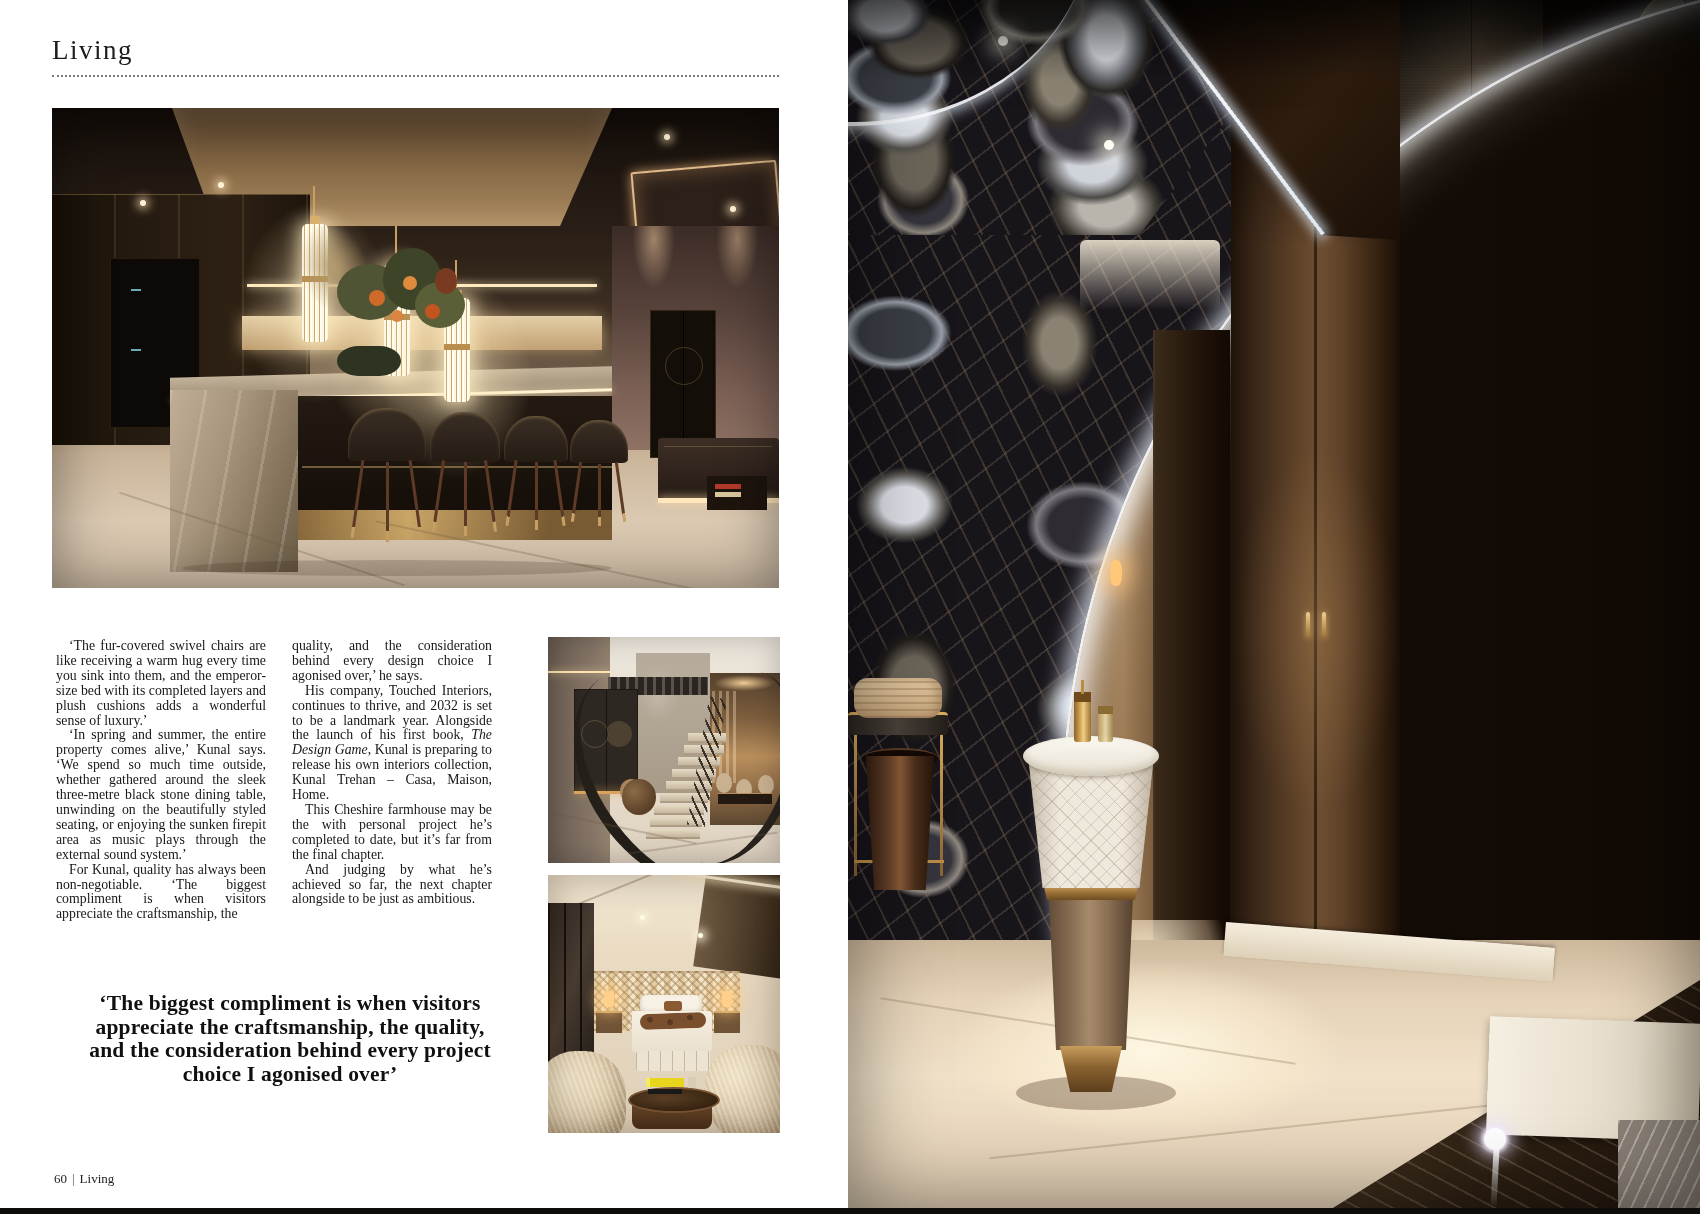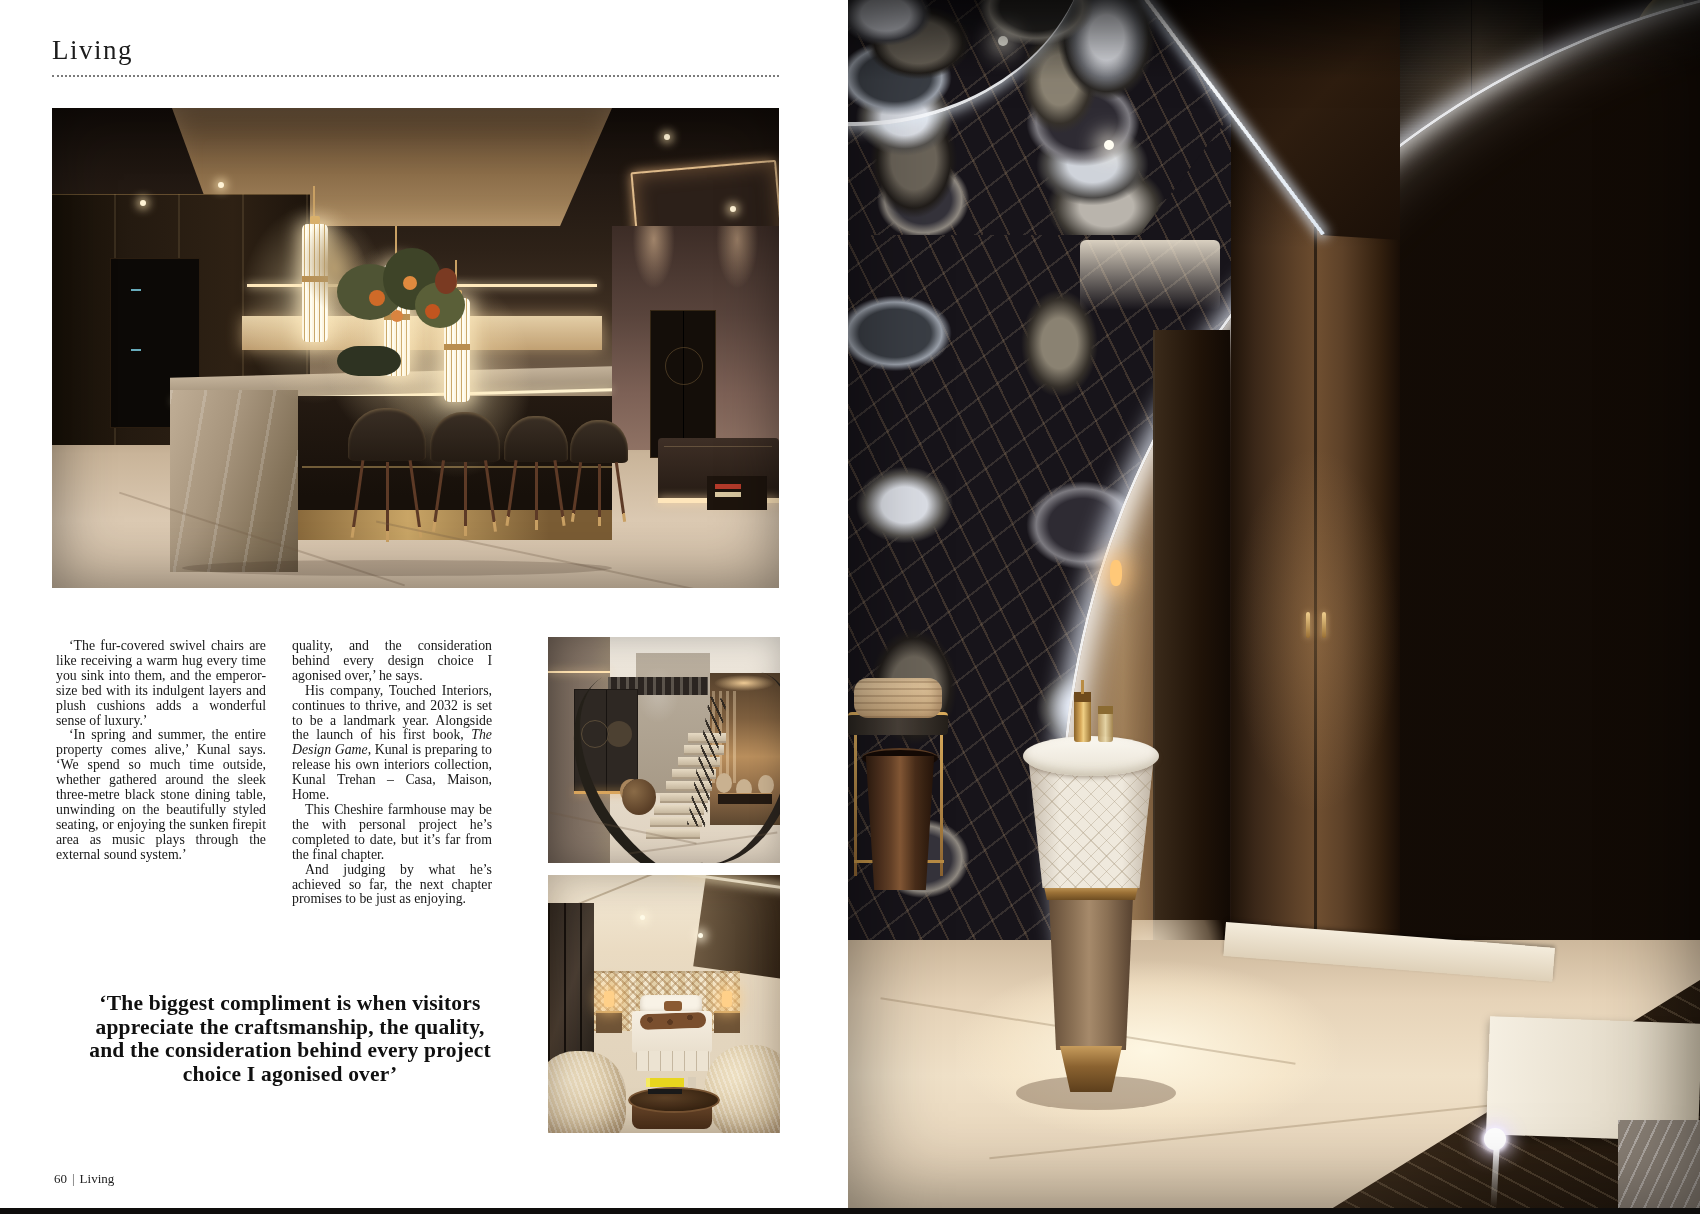--- a/index.html
+++ b/index.html
@@ -328,30 +328,31 @@
   <div class="a k-table">
       <i></i>
     </div>
   <div class="a k-seam" style="left:60px;top:430px;width:300px;transform:rotate(18deg)"></div>
   <div class="a k-seam" style="left:320px;top:452px;width:380px;transform:rotate(12deg)"></div>
   <div class="a k-refl"></div>
   <div class="a k-vig"></div>
 </figure>
 
 <div id="col1" class="col">
-  <p>‘The fur-covered swivel chairs are like receiving a warm hug every time you sink into them, and the emperor-size bed with its indulgent layers and plush cushions adds a wonderful sense of luxury.’</p>
+  <p>‘The fur-covered swivel chairs are like receiving a warm hug every time you sink into them, and the emperor-size bed with its completed layers and plush cushions adds a wonderful sense of luxury.’</p>
   <p>‘In spring and summer, the entire property comes alive,’ Kunal says. ‘We spend so much time outside, whether gathered around the sleek three-metre black stone dining table, unwinding on the beautifully styled seating, or enjoying the sunken firepit area as music plays through the external sound system.’</p>
+  <p>For Kunal, quality has always been non-negotiable. ‘The biggest compliment is when visitors appreciate the craftsmanship, the</p>
 </div>
 <div id="col2" class="col">
   <p class="flush">quality, and the consideration behind every design choice I agonised over,’ he says.</p>
   <p>
     <span>His company, Touched Interiors, continues to thrive, and 2032 is set to be a landmark year. Alongside the launch of his first book, </span><em>The Design Game</em><span>, Kunal is preparing to release his own interiors collection, Kunal Trehan – Casa, Maison, Home.</span>
   </p>
   <p>This Cheshire farmhouse may be the with personal project he’s completed to date, but it’s far from the final chapter.</p>
-  <p>And judging by what he’s achieved so far, the next chapter promises to be just as enjoying.</p>
+  <p>And judging by what he’s achieved so far, the next chapter alongside to be just as ambitious.</p>
 </div>
 
 <figure id="stair" class="ph" style="margin:0" aria-label="Hallway with curved black staircase, stone feature wall and dark double doors">
   <div class="a s-base"></div>
   <div class="a s-lwall"></div>
   <div class="a s-cove"></div>
   <div class="a s-stone"></div>
   <div class="a s-landing"></div>
   <div class="a s-doors">
       <i></i>

